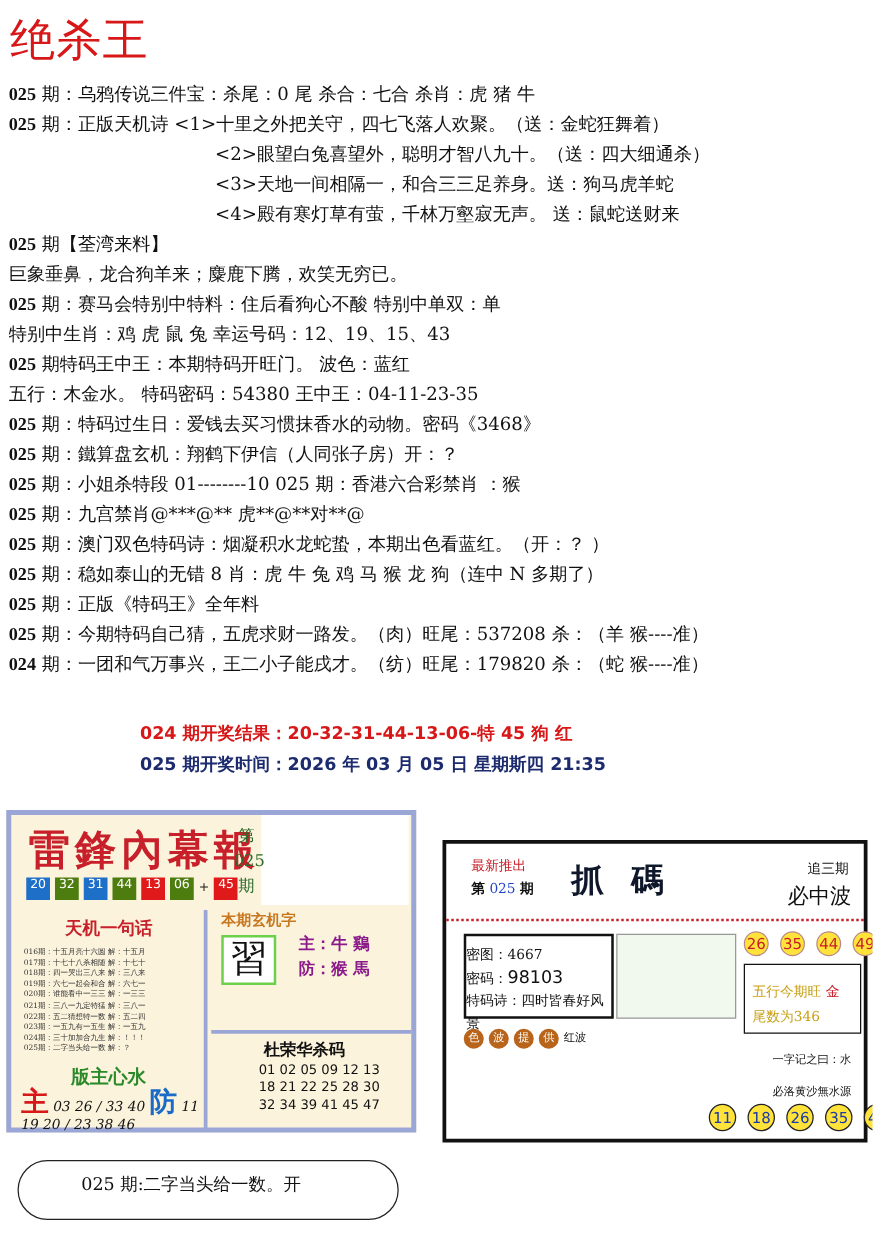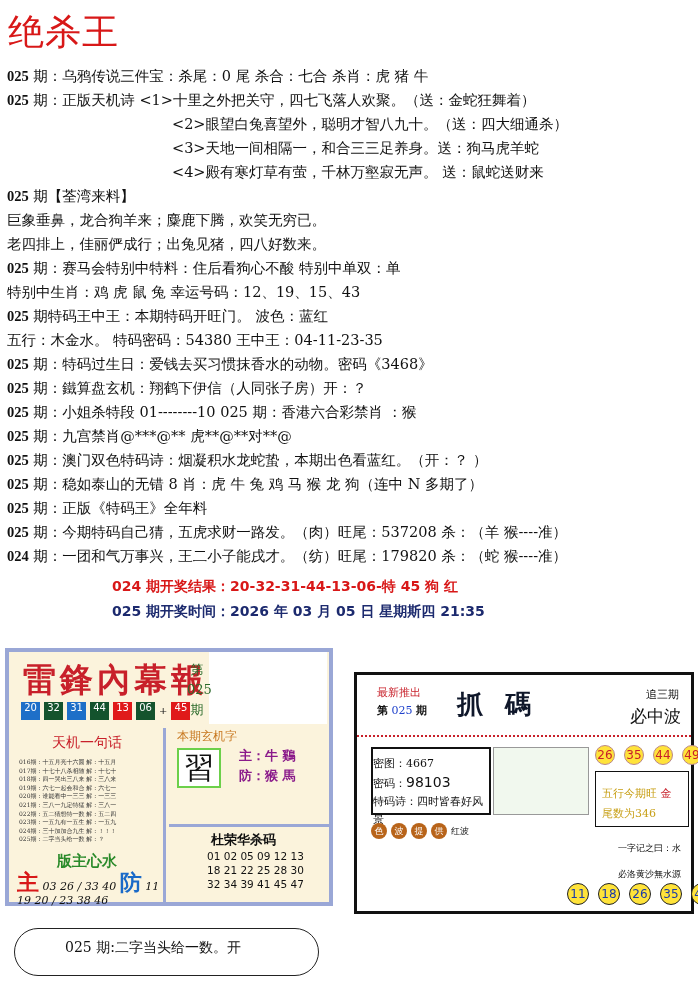--- a/index.html
+++ b/index.html
@@ -13,24 +13,24 @@
   .results .r1 { color: #d81818; height: 25px; }
   .results .r2 { color: #1c2a6e; height: 25px; }
 
   
   .lp { position: absolute; left: 5px; top: 648px; width: 328px; height: 258px; background: #fbf3dc; border: 4px solid #9aa7d6; }
   .lp-head-title { position: absolute; left: 14px; top: 6px; font-size: 33px; color: #c8202a; font-weight: bold; letter-spacing: 4px; }
   .lp-issue { position: absolute; left: 178px; top: 8px; width: 20px; font-size: 13px; color: #2a6a2a; text-align: center; line-height: 20px; }
   .lp-blank { position: absolute; left: 200px; top: 0; width: 118px; height: 72px; background: #fff; }
   .balls { position: absolute; left: 12px; top: 50px; display: flex; gap: 4px; }
   .ball { width: 19px; height: 18px; color: #fff; font-size: 10px; text-align: center; line-height: 12px; font-family: "DejaVu Sans", sans-serif; }
-  .ball.blue { background: #1e6fc8; } .ball.green { background: #14532d; } .ball.red { background: #e01a1a; }
+  .ball.blue { background: #1e6fc8; } .ball.green { background: #4d7c0f; } .ball.red { background: #e01a1a; }
   .plus { font-size: 10px; line-height: 18px; }
   .lp-sec1 { position: absolute; left: 2px; top: 76px; width: 155px; height: 176px; border-right: 3px solid #9aa7d6; }
-  .sec-title { font-size: 14px; color: #c8202a; text-align: center; margin-top: 6px; font-weight: normal; }
+  .sec-title { font-size: 14px; color: #c8202a; text-align: center; margin-top: 6px; font-weight: bold; }
   .tiny { font-size: 6px; line-height: 8.6px; padding-left: 8px; color: #333; margin-top: 6px; }
   .bzxs { font-size: 15px; color: #2a8a2a; text-align: center; margin-top: 8px; font-weight: bold; }
   .zf { font-size: 11px; padding-left: 6px; margin-top: 4px; line-height: 14px; font-style: italic; }
   .zf .big { font-size: 22px; font-weight: bold; font-style: normal; }
   .lp-sec2 { position: absolute; left: 160px; top: 76px; width: 160px; height: 92px; }
   .glyph-box { position: absolute; left: 8px; top: 20px; width: 44px; height: 40px; border: 2px solid #6cd04a; background: #fff; font-size: 30px; text-align: center; line-height: 36px; }
   .pm { position: absolute; left: 70px; top: 18px; font-size: 13px; color: #8a1a8a; font-weight: bold; line-height: 20px; }
   .lp-sec3 { position: absolute; left: 160px; top: 172px; width: 160px; height: 80px; border-top: 3px solid #9aa7d6; }
   .kill-title { position: absolute; left: 42px; top: 4px; font-size: 13px; font-weight: bold; }
   .kill-nums { position: absolute; left: 38px; top: 22px; font-size: 10.5px; line-height: 14px; font-family: "DejaVu Sans", sans-serif; }
@@ -69,21 +69,20 @@
 <div class="title">绝杀王</div>
 
 <div class="lines" id="lines">
     <div class="line"><b>025</b><span> 期：乌鸦传说三件宝：杀尾：0 尾  杀合：七合  杀肖：虎 猪 牛</span></div>
     <div class="line"><b>025</b><span> 期：正版天机诗    &lt;1&gt;十里之外把关守，四七飞落人欢聚。（送：金蛇狂舞着）</span></div>
     <div class="line indent"><span>&lt;2&gt;眼望白兔喜望外，聪明才智八九十。（送：四大细通杀）</span></div>
     <div class="line indent"><span>&lt;3&gt;天地一间相隔一，和合三三足养身。送：狗马虎羊蛇</span></div>
     <div class="line indent"><span>&lt;4&gt;殿有寒灯草有萤，千林万壑寂无声。  送：鼠蛇送财来</span></div>
     <div class="line"><b>025</b><span> 期【荃湾来料】</span></div>
     <div class="line"><span>巨象垂鼻，龙合狗羊来；麋鹿下腾，欢笑无穷已。</span></div>
-    <div class="line"><span>老四排上，佳丽俨成行；出兔见猪，四八好数来。</span></div>
     <div class="line"><b>025</b><span> 期：赛马会特别中特料：住后看狗心不酸  特别中单双：单</span></div>
     <div class="line"><span>特别中生肖：鸡  虎  鼠  兔  幸运号码：12、19、15、43</span></div>
     <div class="line"><b>025</b><span> 期特码王中王：本期特码开旺门。  波色：蓝红</span></div>
     <div class="line"><span>五行：木金水。  特码密码：54380  王中王：04-11-23-35</span></div>
     <div class="line"><b>025</b><span> 期：特码过生日：爱钱去买习惯抹香水的动物。密码《3468》</span></div>
     <div class="line"><b>025</b><span> 期：鐵算盘玄机：翔鹤下伊信（人同张子房）开：？</span></div>
     <div class="line"><b>025</b><span> 期：小姐杀特段 01--------10                025 期：香港六合彩禁肖 ：猴</span></div>
     <div class="line"><b>025</b><span> 期：九宫禁肖@***@**  虎**@**对**@</span></div>
     <div class="line"><b>025</b><span> 期：澳门双色特码诗：烟凝积水龙蛇蛰，本期出色看蓝红。（开：？ ）</span></div>
     <div class="line"><b>025</b><span> 期：稳如泰山的无错 8 肖：虎  牛  兔  鸡  马  猴  龙  狗（连中 N 多期了）</span></div>

